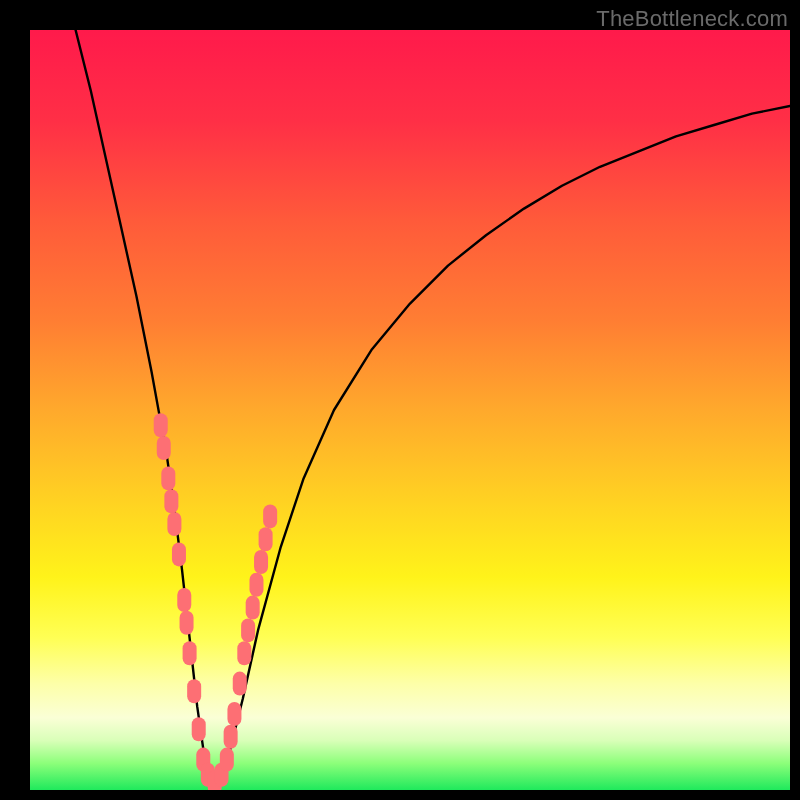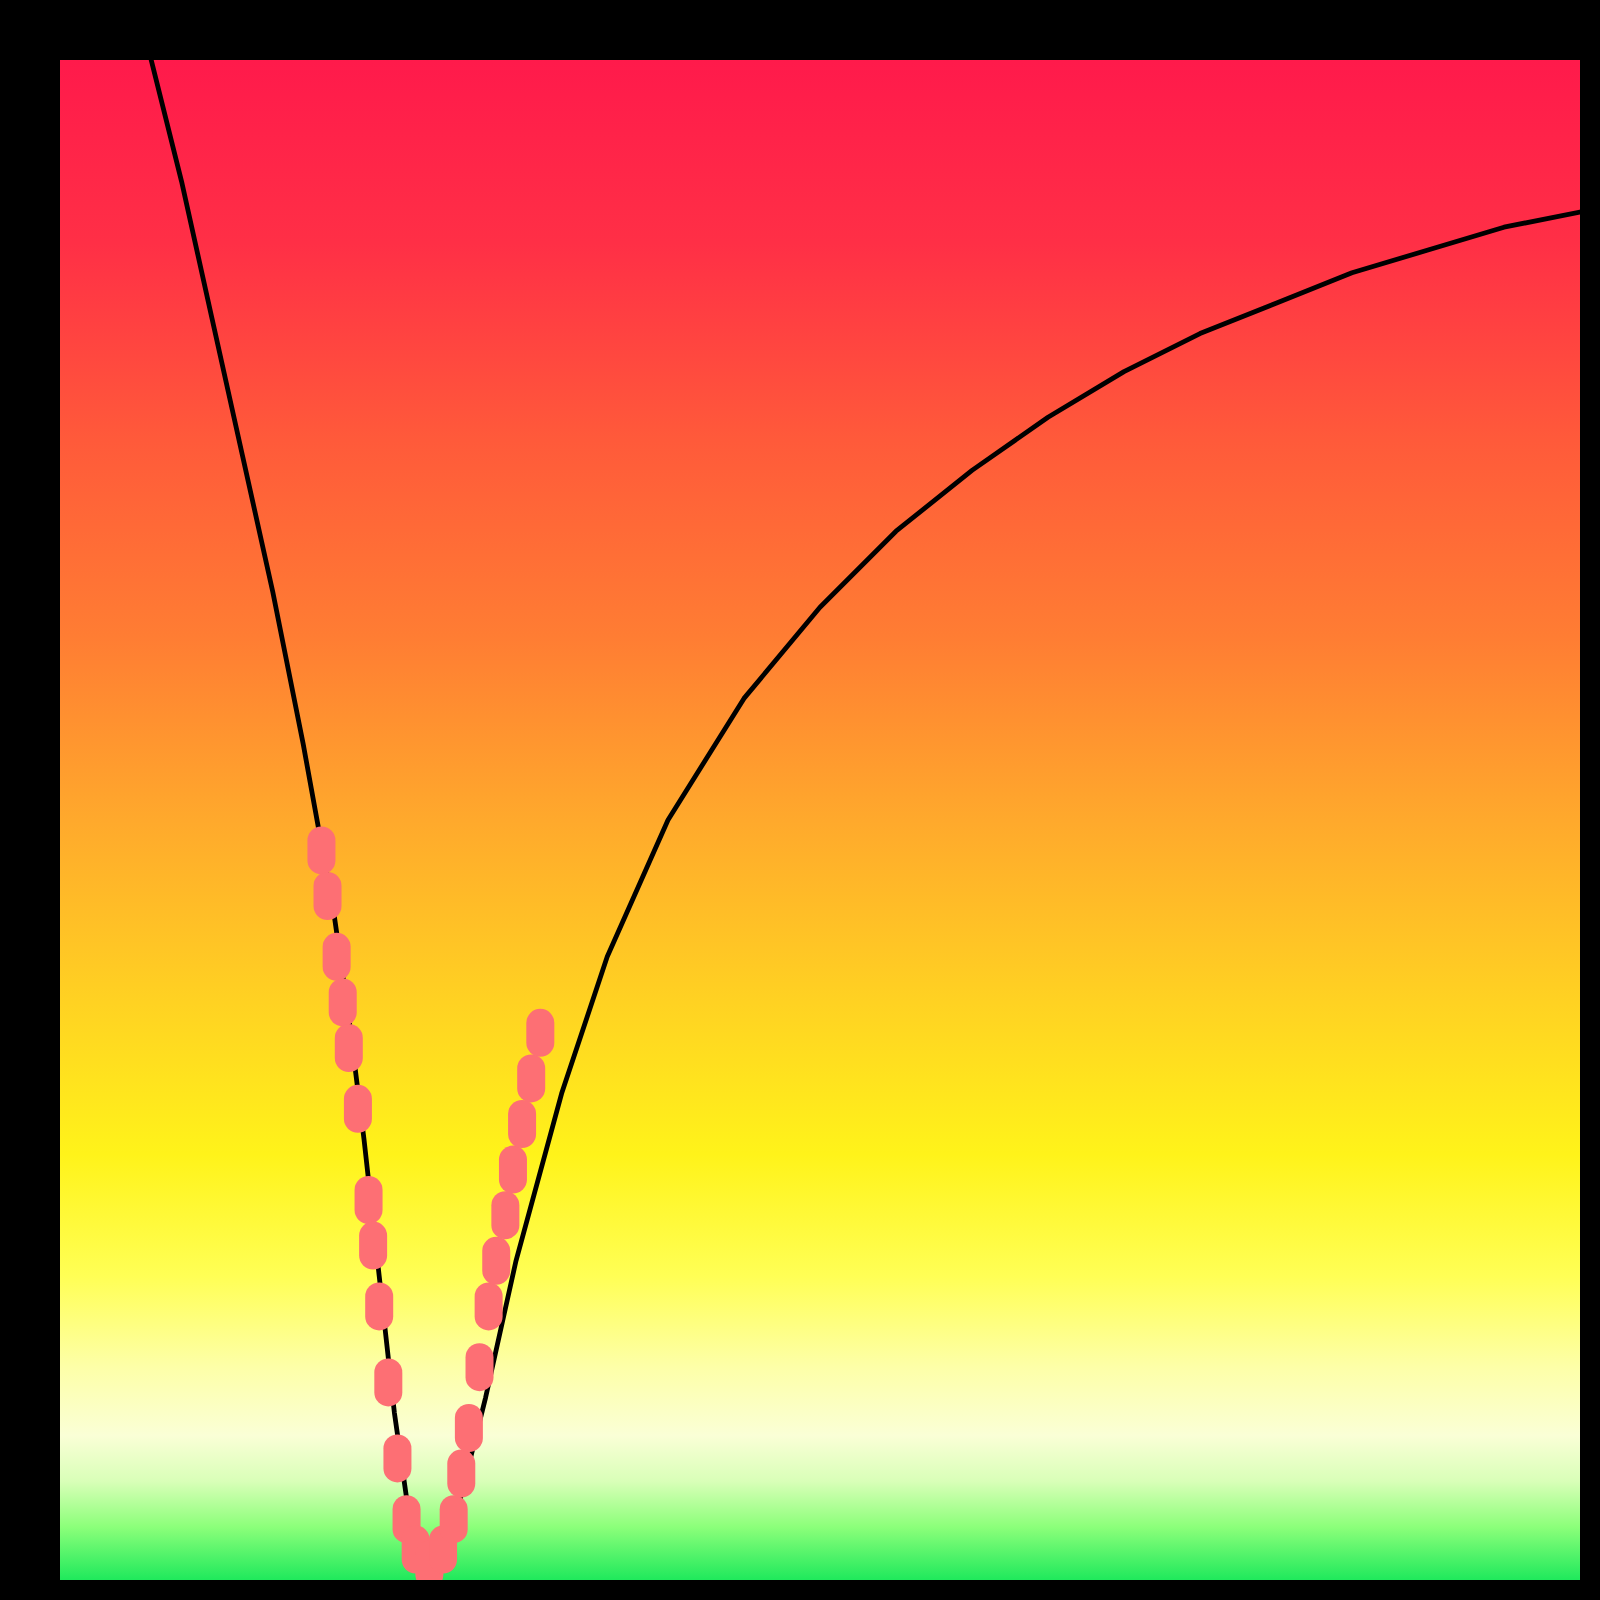--- a/index.html
+++ b/index.html
@@ -36,20 +36,21 @@
     user-select: none;
   }
   svg {
     display: block;
   }
 </style>
 </head>
 <body>
 
 <div class="frame">
+  <div class="watermark">TheBottleneck.com</div>
 
   <div class="plot-area">
     <svg id="chart-svg" width="760" height="760" viewBox="0 0 760 760" preserveAspectRatio="none">
       <defs>
         <linearGradient id="bg-grad" x1="0" y1="0" x2="0" y2="1">
             <stop offset="0.00%" stop-color="#ff1a4b"></stop>
             <stop offset="12.00%" stop-color="#ff2f46"></stop>
             <stop offset="25.00%" stop-color="#ff5a3a"></stop>
             <stop offset="38.00%" stop-color="#ff7d33"></stop>
             <stop offset="50.00%" stop-color="#ffa92c"></stop>

